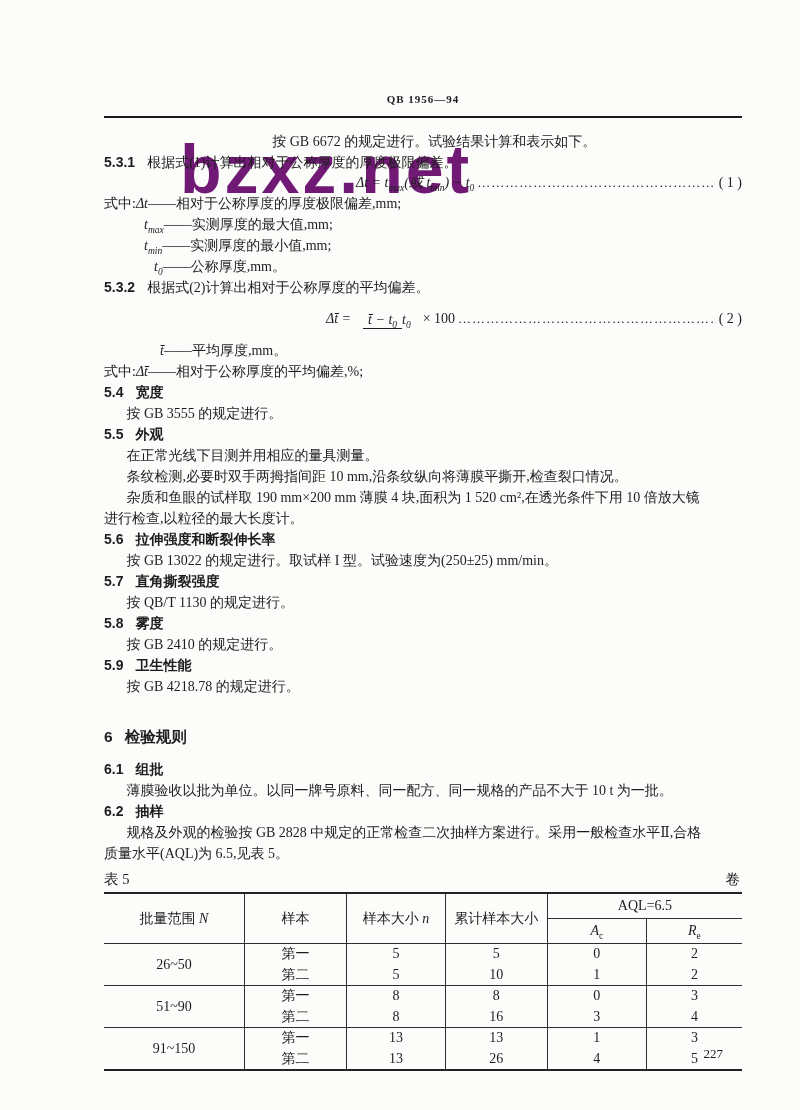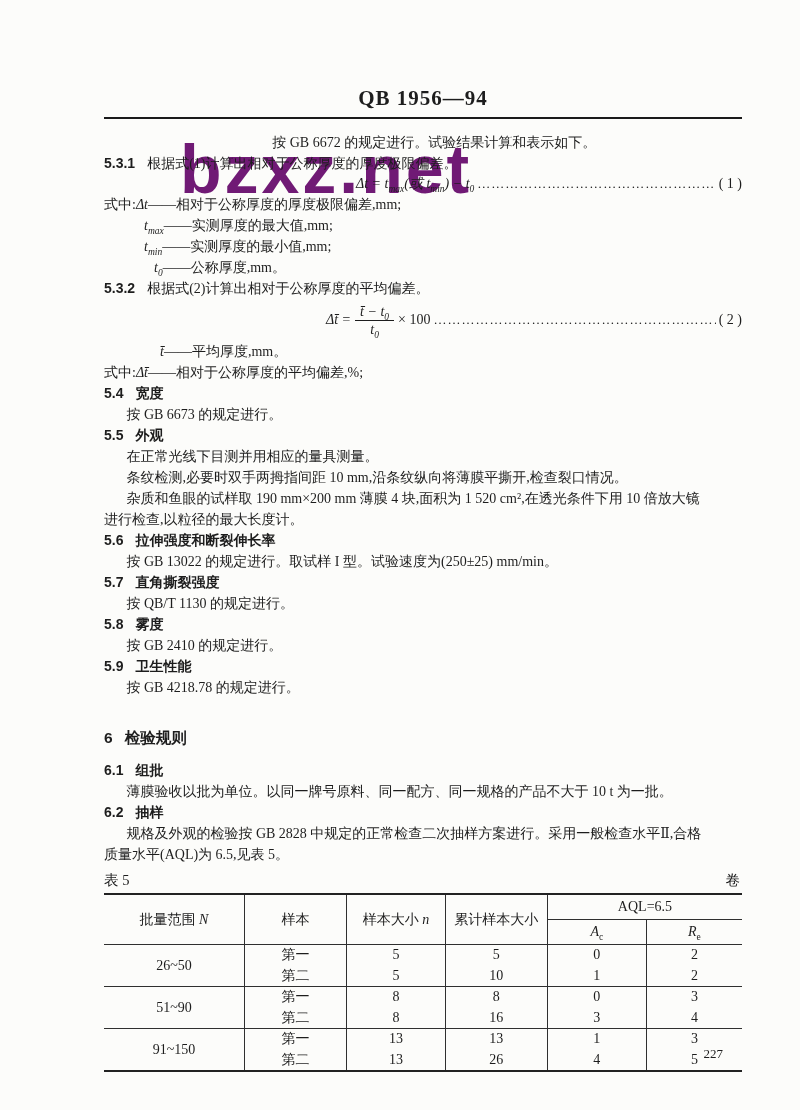--- a/index.html
+++ b/index.html
@@ -8,21 +8,21 @@
     font-family:"Liberation Serif","DejaVu Serif",serif;color:#1d1d1d;
   }
   .watermark{
     position:absolute;left:180px;top:130px;z-index:0;
     font-family:"Liberation Sans","DejaVu Sans",sans-serif;
     font-weight:700;font-size:68px;letter-spacing:3px;color:#701a75;
     user-select:none;
   }
   .content{position:absolute;left:104px;top:88px;width:638px;z-index:1;}
   .doc-header{text-align:center;line-height:20px;}
-  .doc-title{font-weight:700;font-size:21px;letter-spacing:1px;}
+  .doc-title{font-weight:700;font-size:11px;letter-spacing:1px;}
   .header-rule{border-bottom:2.5px solid #1a1a1a;margin-top:7px;height:0;}
   p{margin:0;font-size:14px;line-height:21px;}
   .indent{text-indent:1.6em;}
   .first{margin-top:13px;text-align:center;}
   .clause .hnum,.h .hnum,.chap .hnum{
     font-family:"Liberation Sans","DejaVu Sans",sans-serif;font-weight:700;margin-right:12px;
   }
   .h{font-family:"Liberation Sans","DejaVu Sans",sans-serif;font-weight:700;}
   .chap{
     font-family:"Liberation Sans","DejaVu Sans",sans-serif;font-weight:700;
@@ -33,21 +33,21 @@
   .ind-a{padding-left:40px;}
   .ind-b{padding-left:50px;}
   .ind-c{padding-left:56px;}
   .eq{display:flex;align-items:center;line-height:20px;height:20px;font-size:14px;}
   .eq2{height:42px;line-height:42px;}
   .eq .eq-f{white-space:nowrap;}
   .eq .pad1{width:252px;flex:none;}
   .eq .pad2{width:222px;flex:none;}
   .leader{flex:1;overflow:hidden;white-space:nowrap;font-size:13px;letter-spacing:1px;margin:0 3px;}
   .eqnum{flex:none;}
-  .frac{display:inline-flex;flex-direction:column;vertical-align:middle;text-align:center;line-height:17px;margin:0 4px;}
+  .frac{display:inline-flex;flex-direction:row;vertical-align:middle;text-align:center;line-height:17px;margin:0 12px;}
   .frac .top{display:block;border-bottom:1.2px solid #1d1d1d;padding:0 5px;}
   .frac .bot{display:block;}
   .t5cap{position:relative;margin-top:5px;height:20px;font-size:14.5px;line-height:20px;}
   .t5title{position:absolute;left:0;right:0;}
   .t5unit{position:absolute;right:2px;top:0;}
   table.t5{
     width:100%;border-collapse:collapse;margin-top:3px;
     border-top:2px solid #222;border-bottom:2px solid #222;font-size:14px;
   }
   .t5 th{font-weight:400;}
@@ -99,21 +99,21 @@
             <span class="bot var"><span>t</span><sub>0</sub></span>
           </span><span>× 100</span></span>
       <span class="leader">………………………………………………………………</span>
       <span class="eqnum">( 2 )</span>
     </div>
 
     <p class="where ind-c"><span class="var">t̄</span><span>——</span><span>平均厚度,mm。</span></p>
     <p class="where"><span>式中:</span><span class="var">Δt̄</span><span>——</span><span>相对于公称厚度的平均偏差,%;</span></p>
 
     <p class="h"><span class="hnum">5.4</span><span>宽度</span></p>
-    <p class="indent">按 GB 6673 的规定进行。</p>
+    <p class="indent">按 GB 3555 的规定进行。</p>
 
     <p class="h"><span class="hnum">5.5</span><span>外观</span></p>
     <p class="indent">在正常光线下目测并用相应的量具测量。</p>
     <p class="indent">条纹检测,必要时双手两拇指间距 10 mm,沿条纹纵向将薄膜平撕开,检查裂口情况。</p>
     <p class="indent">杂质和鱼眼的试样取 190 mm×200 mm 薄膜 4 块,面积为 1 520 cm²,在透光条件下用 10 倍放大镜</p>
     <p>进行检查,以粒径的最大长度计。</p>
 
     <p class="h"><span class="hnum">5.6</span><span>拉伸强度和断裂伸长率</span></p>
     <p class="indent">按 GB 13022 的规定进行。取试样 I 型。试验速度为(250±25) mm/min。</p>
 

